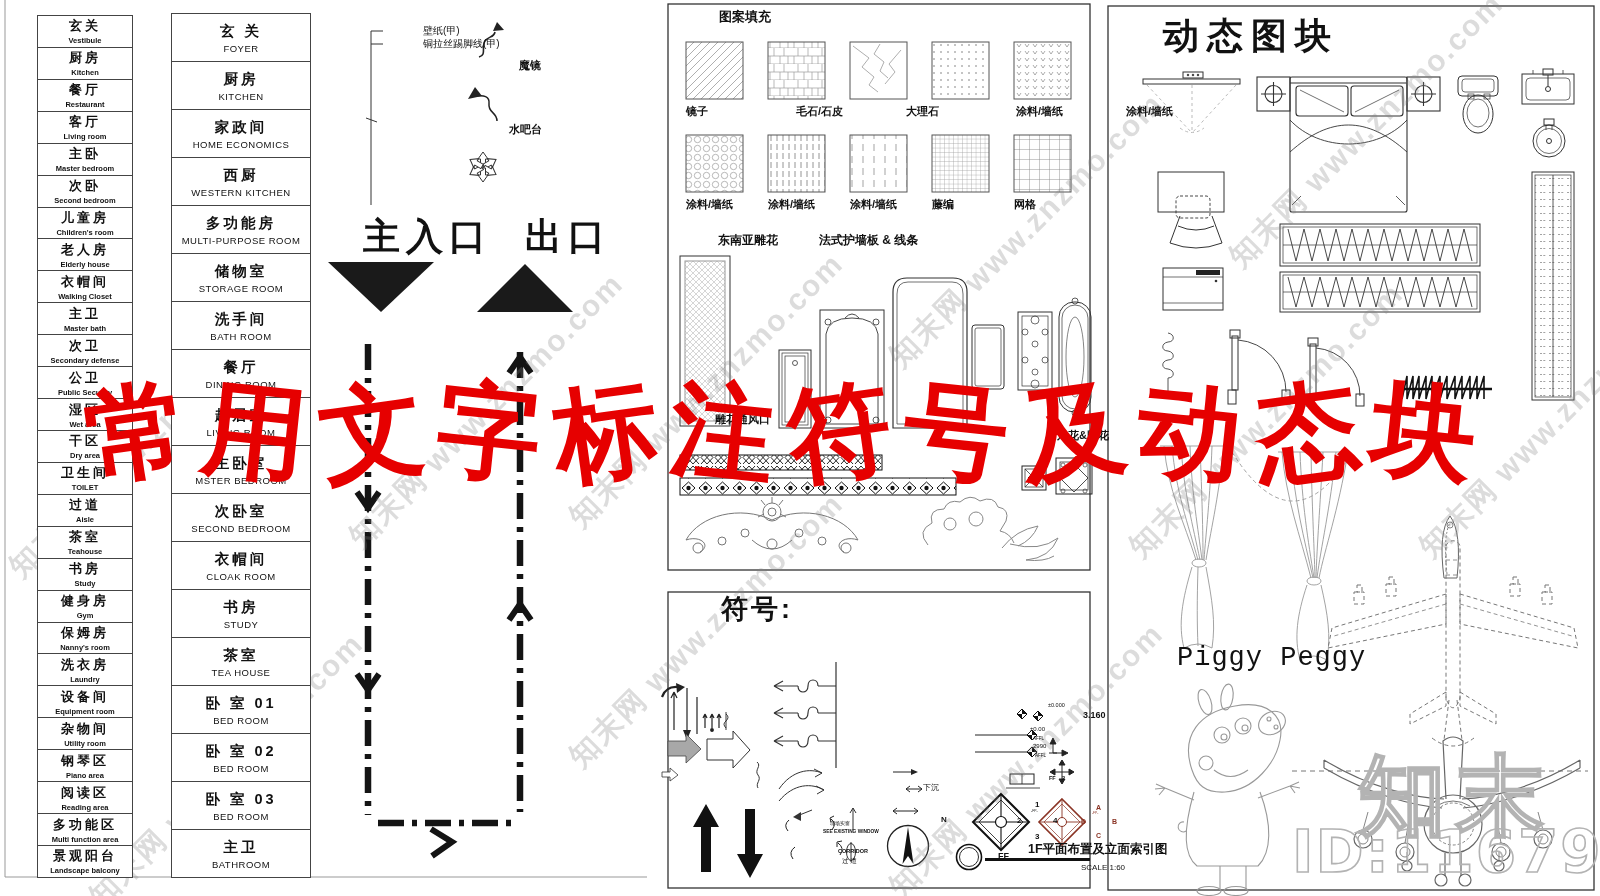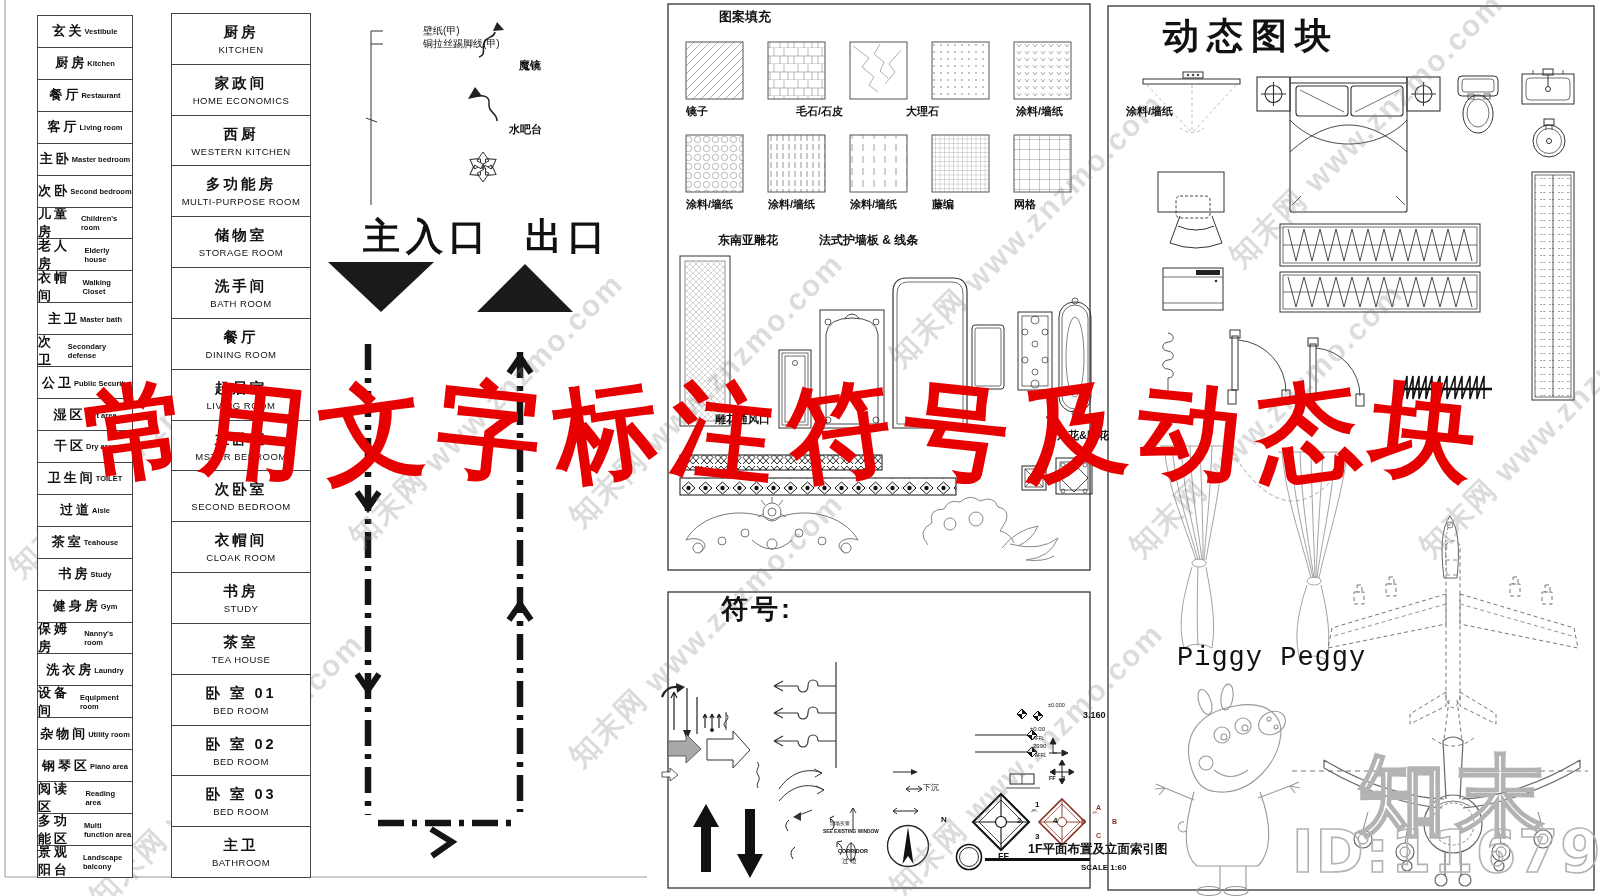--- a/index.html
+++ b/index.html
@@ -6,21 +6,21 @@
   #canvas{position:relative;width:1600px;height:896px;background:#fff;overflow:hidden;
           font-family:"Liberation Sans",sans-serif;}
   svg{position:absolute;left:0;top:0;}
   .lbl{position:absolute;color:#111;line-height:1;white-space:nowrap;
        font-family:"Liberation Sans",sans-serif;padding-left:37px;}
   .wm{position:absolute;transform:rotate(-45deg);font:bold 30px "Liberation Sans",sans-serif;
       color:rgba(130,130,130,.28);white-space:nowrap;letter-spacing:2px;}
   
   .t1{position:absolute;left:37px;top:16px;width:96px;height:862px;display:flex;flex-direction:column;}
   .t1 .row{flex:1;border:1px solid #444;margin-top:-1px;background:#fff;display:flex;
-           flex-direction:row;justify-content:center;align-items:center;overflow:hidden;}
+           flex-direction:column;justify-content:center;align-items:center;overflow:hidden;}
   .t1 .zh{font-size:13px;font-weight:700;letter-spacing:3px;color:#111;}
   .t1 .en{font-size:7.5px;font-weight:700;color:#111;margin-top:1px;}
   
   .t2{position:absolute;left:171px;top:14px;width:140px;height:864px;display:flex;flex-direction:column;}
   .t2 .row{flex:1;border:1px solid #444;margin-top:-1px;background:#fff;display:flex;
            flex-direction:column;justify-content:center;align-items:center;overflow:hidden;}
   .t2 .zh{font-size:14.5px;font-weight:600;letter-spacing:3px;color:#111;}
   .t2 .en{font-size:9.5px;color:#111;margin-top:2px;letter-spacing:0.5px;}
   
   .swlbls{position:absolute;display:flex;font-weight:700;font-size:11px;color:#111;}
@@ -648,20 +648,24 @@
     </div>
 
     <div class="row">
       <div class="zh">景观阳台</div>
       <div class="en">Landscape balcony</div>
     </div>
   </div>
 
 <div class="t2">
 
+    <div class="row">
+      <div class="zh">玄 关</div>
+      <div class="en">FOYER</div>
+    </div>
 
     <div class="row">
       <div class="zh">厨房</div>
       <div class="en">KITCHEN</div>
     </div>
 
 
     <div class="row">
       <div class="zh">家政间</div>
       <div class="en">HOME ECONOMICS</div>
@@ -792,21 +796,21 @@
 <div class="lbl" style="left:1016px;top:817px;font-size:8px;font-weight:700;">4</div>
 <div class="lbl" style="left:998px;top:833px;font-size:8px;font-weight:700;">3</div>
 <div class="lbl" style="left:994px;top:810px;font-size:3.4px;">-FP-</div>
 <div class="lbl" style="left:1059px;top:804px;font-size:7px;font-weight:700;color:#8a3324;">A</div>
 <div class="lbl" style="left:1044px;top:818px;font-size:7px;font-weight:700;color:#8a3324;">D</div>
 <div class="lbl" style="left:1075px;top:818px;font-size:7px;font-weight:700;color:#8a3324;">B</div>
 <div class="lbl" style="left:1059px;top:832px;font-size:7px;font-weight:700;color:#8a3324;">C</div>
 <div class="lbl" style="left:1055px;top:812px;font-size:3.2px;color:#8a3324;">-FP-</div>
 <div class="lbl" style="left:961px;top:852px;font-size:9px;font-weight:700;">FF</div>
 <div class="lbl" style="left:991px;top:843px;font-size:12.5px;font-weight:700;">1F平面布置及立面索引图</div>
-<div class="lbl" style="left:1044px;top:864px;font-size:8px;font-weight:700;">SCALE 1:60</div>
+<div class="lbl" style="left:1044px;top:864px;font-size:8px;font-weight:400;">SCALE 1:60</div>
 
 <div class="lbl" style="left:1126px;top:18px;font-size:36px;font-weight:700;letter-spacing:8px;">动态图块</div>
 <div class="lbl" style="left:1140px;top:645px;font-size:27px;letter-spacing:1px;font-family:'Liberation Mono',monospace;">Piggy Peggy</div>
 
 <div class="red-title">
 
 <span>常</span>
       <span>用</span>
       <span>文</span>
       <span>字</span>

